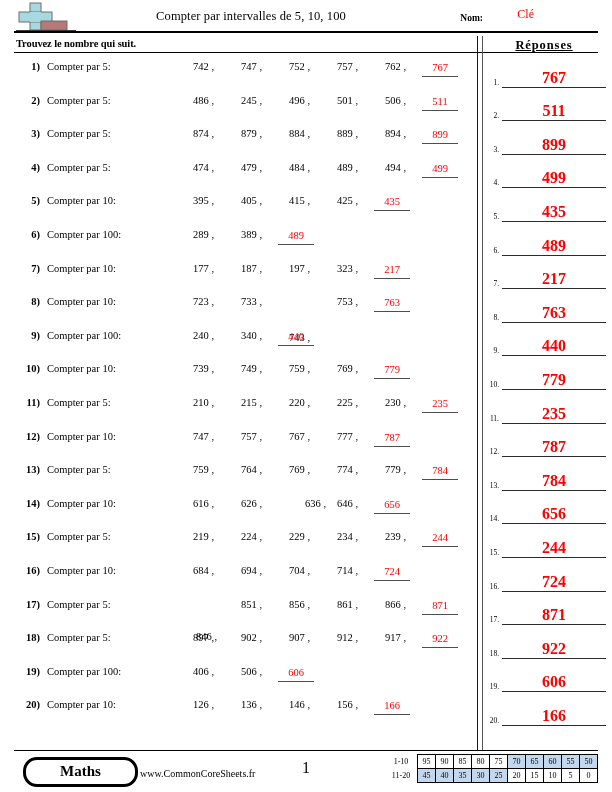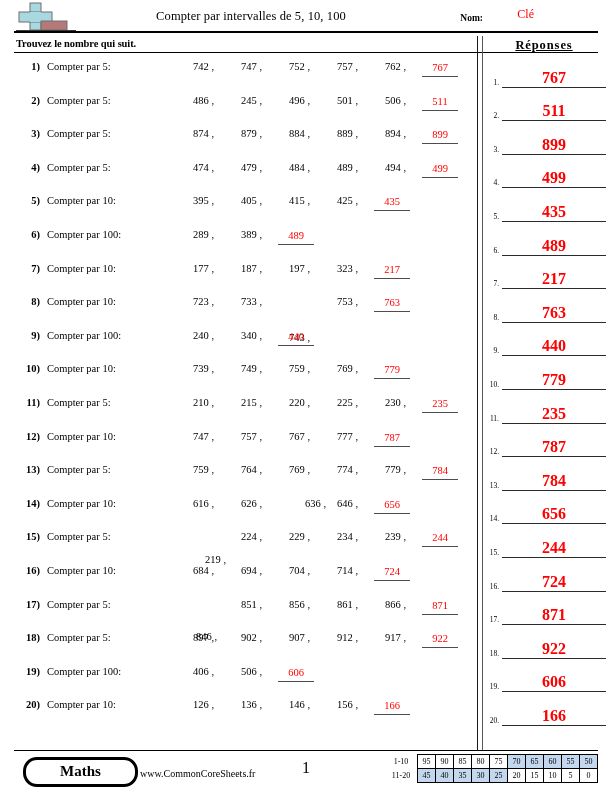--- a/index.html
+++ b/index.html
@@ -446,21 +446,21 @@
         <span class="term" style="left: 48px; width: 34px;">626 ,</span>
         <span class="term" style="left: 112px; width: 34px;">636 ,</span>
         <span class="term" style="left: 144px; width: 34px;">646 ,</span>
         <div class="answer-slot" style="left: 194px; width: 36px;">656</div>
       </div>
     </div>
     <div class="prob-row">
       <div class="prob-num">15)</div>
       <div class="prob-label">Compter par 5:</div>
       <div class="seq">
-        <span class="term" style="left: 12px; width: 34px; margin-top: 23px;">219 ,</span>
+        <span class="term" style="left: 0px; width: 34px;">219 ,</span>
         <span class="term" style="left: 48px; width: 34px;">224 ,</span>
         <span class="term" style="left: 96px; width: 34px;">229 ,</span>
         <span class="term" style="left: 144px; width: 34px;">234 ,</span>
         <span class="term" style="left: 192px; width: 34px;">239 ,</span>
         <div class="answer-slot" style="left: 242px; width: 36px;">244</div>
       </div>
     </div>
     <div class="prob-row">
       <div class="prob-num">16)</div>
       <div class="prob-label">Compter par 10:</div>

